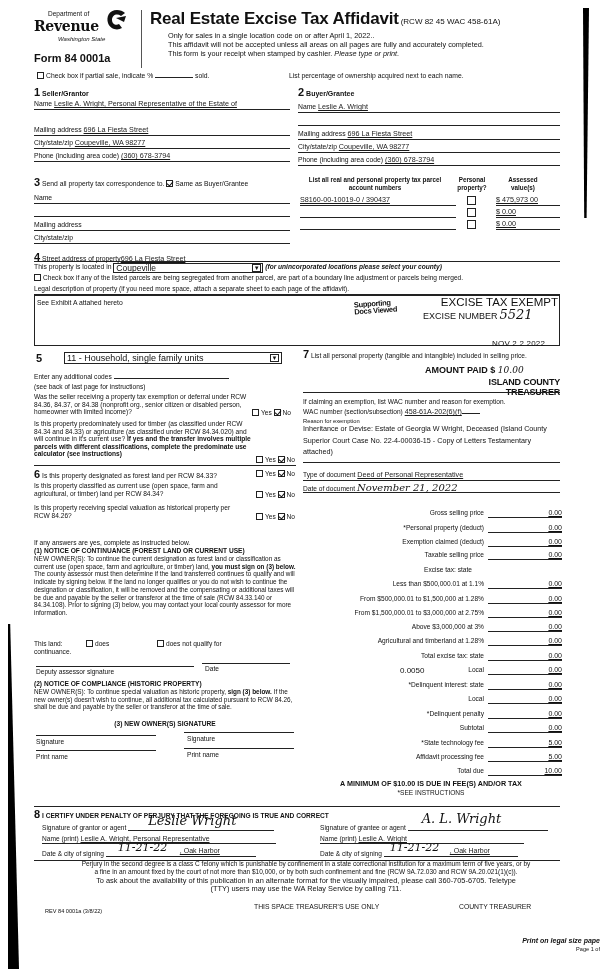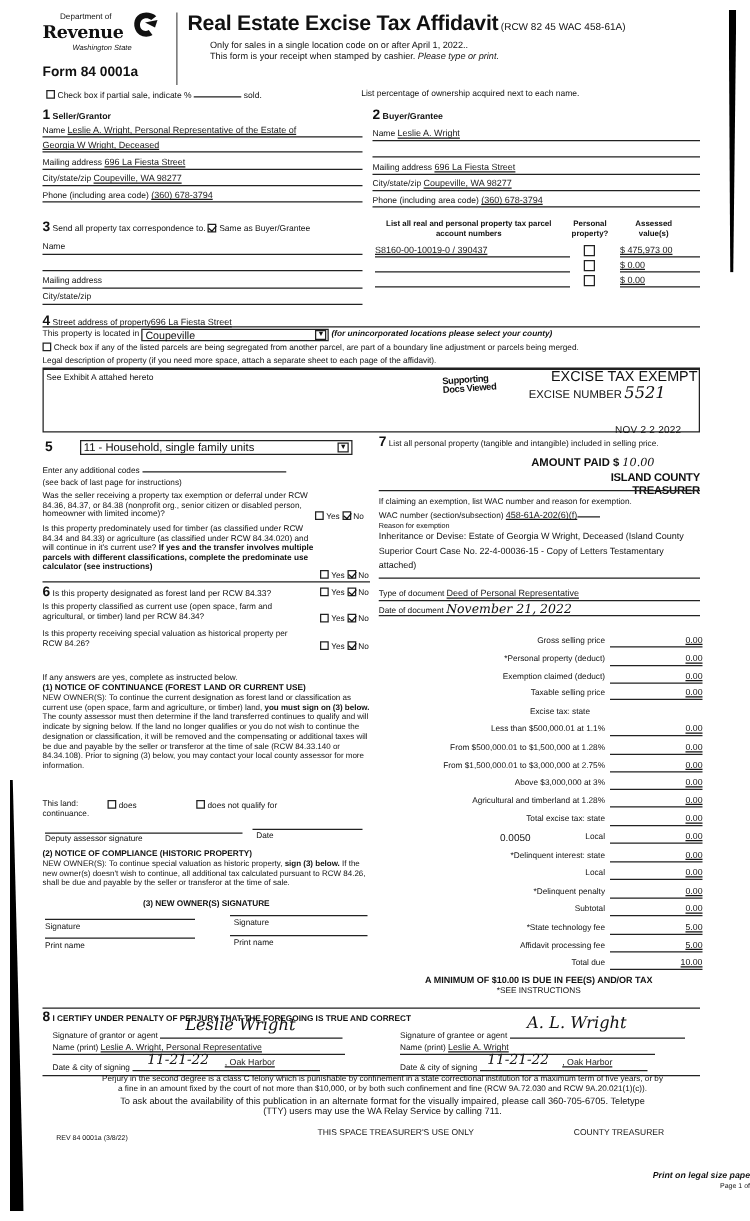--- a/index.html
+++ b/index.html
@@ -41,37 +41,35 @@
   <div class="abs ital" style="left:24px;top:28px;font-size:6px;">Washington State</div>
 </div>
 <div class="abs" style="left:34px;top:52px;font-size:11px;font-weight:bold;">Form 84 0001a</div>
 <div class="abs" style="left:141px;top:10px;width:1px;height:58px;background:#555;"></div>
 <div class="abs" style="left:150px;top:9px;white-space:nowrap;">
   <span style="font-size:17px;font-weight:bold;letter-spacing:-0.2px;">Real Estate Excise Tax Affidavit</span>
   <span style="font-size:8px;">(RCW 82 45 WAC 458-61A)</span>
 </div>
 <div class="abs" style="left:168px;top:31px;font-size:7.3px;line-height:9px;white-space:nowrap;">
   <div>Only for sales in a single location code on or after April 1, 2022..</div>
+  <div>This affidavit will not be accepted unless all areas on all pages are fully and accurately completed.</div>
   <div><span>This form is your receipt when stamped by cashier.</span> <span class="ital">Please type or print.</span></div>
 </div>
 
 <div class="abs" style="left:37px;top:72px;font-size:6.8px;white-space:nowrap;">
   <span class="cb"></span><span>Check box if partial sale, indicate %</span>
   <span style="display:inline-block;width:38px;border-bottom:1px solid #222;"></span>
   <span>sold.</span>
 </div>
 <div class="abs" style="left:289px;top:72px;font-size:6.8px;">List percentage of ownership acquired next to each name.</div>
 
 <div class="abs" style="left:34px;top:86px;width:256px;">
   <div><span class="num">1</span> <span class="sect">Seller/Grantor</span></div>
   <div class="abs line" style="left:0;top:14px;width:256px;height:10px;">
     <span style="font-size:6.8px;">Name</span> <span class="fill" style="font-size:7.2px;">Leslie A. Wright, Personal Representative of the Estate of</span>
-  </div>
-  <div class="abs line" style="left:0;top:26px;width:256px;height:10px;">
-    <span class="fill" style="font-size:7.2px;">Georgia W  Wright, Deceased</span>
   </div>
   <div class="abs line" style="left:0;top:40px;width:256px;height:10px;">
     <span style="font-size:6.8px;">Mailing address</span> <span class="fill" style="font-size:7.2px;">696 La Fiesta Street</span>
   </div>
   <div class="abs line" style="left:0;top:53px;width:256px;height:10px;">
     <span style="font-size:6.8px;">City/state/zip</span> <span class="fill" style="font-size:7.2px;">Coupeville, WA 98277</span>
   </div>
   <div class="abs line" style="left:0;top:66px;width:256px;height:10px;">
     <span style="font-size:6.8px;">Phone (including area code)</span> <span class="fill" style="font-size:7.2px;">(360) 678-3794</span>
   </div>

